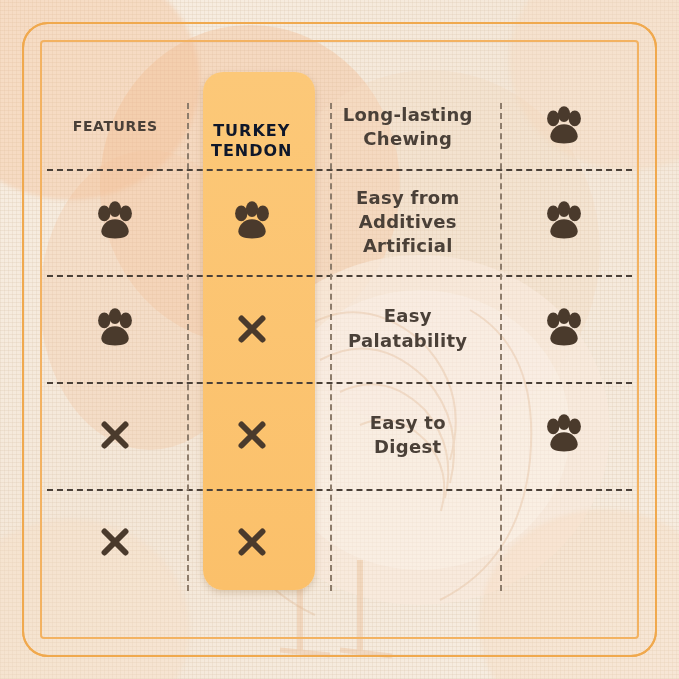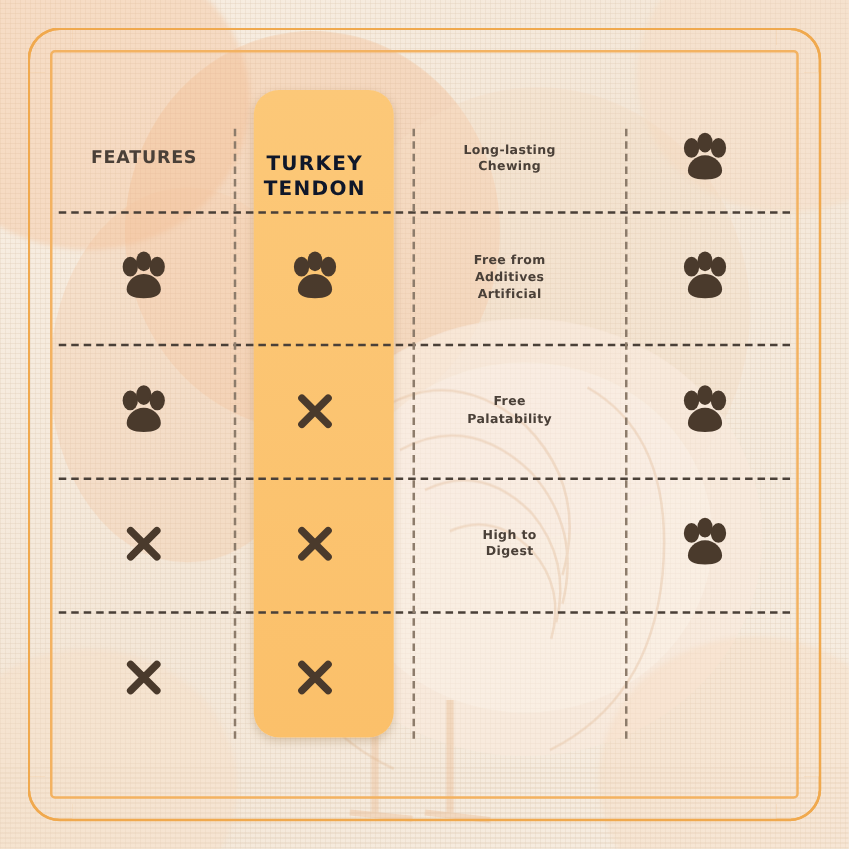--- a/index.html
+++ b/index.html
@@ -94,21 +94,21 @@
     text-transform:uppercase;
   }
   .hdr.turkey{
     color:#0f172a;
     font-size:16px;
     letter-spacing:1px;
     margin-top:27px;
   }
   .rowlabel{
     font-weight:bold;
-    font-size:10px;
+    font-size:18px;
     color:#4a4038;
     line-height:1.35;
     letter-spacing:.3px;
   }
 
   
   .paw{width:46px;height:46px;display:block;}
   .cross{width:42px;height:42px;display:block;}
 </style>
 </head>
@@ -201,21 +201,21 @@
       <svg class="paw" viewBox="0 0 64 64">
         <ellipse cx="17" cy="20" rx="8.5" ry="11" fill="#4a3a2c"></ellipse>
         <ellipse cx="32" cy="14" rx="8.5" ry="11" fill="#4a3a2c"></ellipse>
         <ellipse cx="47" cy="20" rx="8.5" ry="11" fill="#4a3a2c"></ellipse>
         <path d="M32 28c11 0 19 9 19 17 0 7-7 10-19 10s-19-3-19-10c0-8 8-17 19-17z" fill="#4a3a2c"></path>
       </svg>
     </div>
 
     <div class="cell">
       <span class="rowlabel">
-        <span>Free from</span><br>
+        <span>Easy from</span><br>
         <span>Additives</span><br>
         <span>Artificial</span>
       </span>
     </div>
     <div class="cell">
       <svg class="paw" viewBox="0 0 64 64">
         <ellipse cx="17" cy="20" rx="8.5" ry="11" fill="#4a3a2c"></ellipse>
         <ellipse cx="32" cy="14" rx="8.5" ry="11" fill="#4a3a2c"></ellipse>
         <ellipse cx="47" cy="20" rx="8.5" ry="11" fill="#4a3a2c"></ellipse>
         <path d="M32 28c11 0 19 9 19 17 0 7-7 10-19 10s-19-3-19-10c0-8 8-17 19-17z" fill="#4a3a2c"></path>
@@ -230,21 +230,21 @@
       </svg>
     </div>
     <div class="cell">
       <svg class="cross" viewBox="0 0 64 64">
         <path d="M16 16 L48 48 M48 16 L16 48" stroke="#4a3a2c" stroke-width="9" stroke-linecap="round"></path>
       </svg>
     </div>
 
     <div class="cell">
       <span class="rowlabel">
-        <span>Free</span><br>
+        <span>Easy</span><br>
         <span>Palatability</span>
       </span>
     </div>
     <div class="cell">
       <svg class="paw" viewBox="0 0 64 64">
         <ellipse cx="17" cy="20" rx="8.5" ry="11" fill="#4a3a2c"></ellipse>
         <ellipse cx="32" cy="14" rx="8.5" ry="11" fill="#4a3a2c"></ellipse>
         <ellipse cx="47" cy="20" rx="8.5" ry="11" fill="#4a3a2c"></ellipse>
         <path d="M32 28c11 0 19 9 19 17 0 7-7 10-19 10s-19-3-19-10c0-8 8-17 19-17z" fill="#4a3a2c"></path>
       </svg>
@@ -255,21 +255,21 @@
       </svg>
     </div>
     <div class="cell">
       <svg class="cross" viewBox="0 0 64 64">
         <path d="M16 16 L48 48 M48 16 L16 48" stroke="#4a3a2c" stroke-width="9" stroke-linecap="round"></path>
       </svg>
     </div>
 
     <div class="cell">
       <span class="rowlabel">
-        <span>High to</span><br>
+        <span>Easy to</span><br>
         <span>Digest</span>
       </span>
     </div>
     <div class="cell">
       <svg class="paw" viewBox="0 0 64 64">
         <ellipse cx="17" cy="20" rx="8.5" ry="11" fill="#4a3a2c"></ellipse>
         <ellipse cx="32" cy="14" rx="8.5" ry="11" fill="#4a3a2c"></ellipse>
         <ellipse cx="47" cy="20" rx="8.5" ry="11" fill="#4a3a2c"></ellipse>
         <path d="M32 28c11 0 19 9 19 17 0 7-7 10-19 10s-19-3-19-10c0-8 8-17 19-17z" fill="#4a3a2c"></path>
       </svg>

